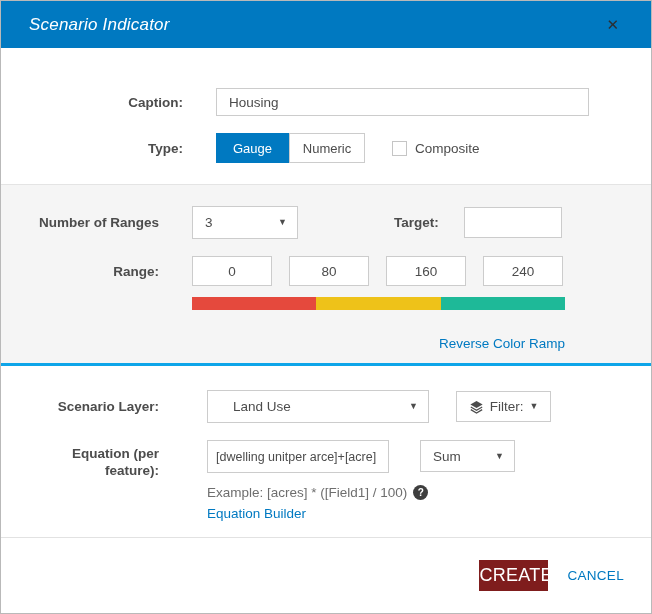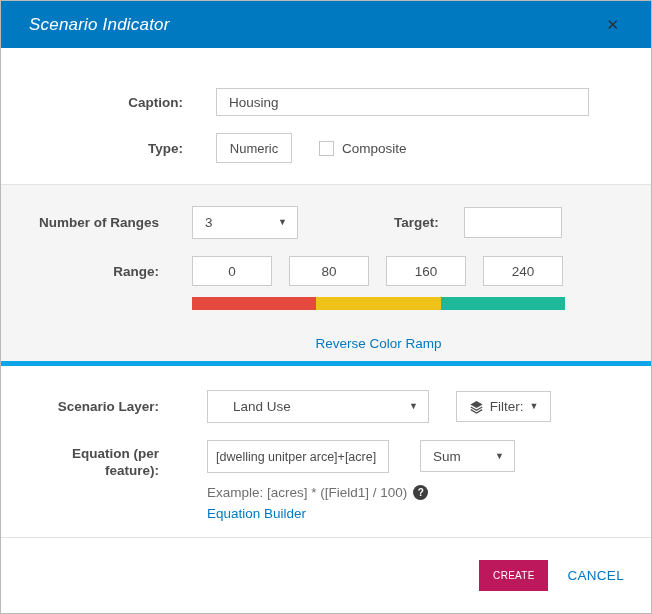--- a/index.html
+++ b/index.html
@@ -55,32 +55,32 @@
     border: 1px solid #ccc; background: #fff; color: #4c4c4c;
     width: 76px; height: 30px; cursor: pointer;
   }
   .seg-btn.active { background: #0079c1; border-color: #0079c1; color: #fff; width: 73px; }
   .checkbox { width: 15px; height: 15px; border: 1px solid #c5c5c5; background: #fff; margin-left: 27px; cursor: pointer; }
   .chk-label { margin-left: 8px; font-size: 13.5px; color: #4c4c4c; }
 
   
   .gray {
     height: 182px; background: #f5f5f5;
-    border-top: 1px solid #e4e4e4; border-bottom: 5px solid #0ea5e9;
+    border-top: 1px solid #e4e4e4; border-bottom: 3px solid #0ea5e9;
     padding-top: 21px;
   }
   .num-select { margin-left: 33px; width: 106px; height: 33px; }
   .target-lbl { width: auto; margin-left: 96px; }
   .target-input { margin-left: 25px; width: 98px; height: 31px; }
   .range-row { margin-top: 17px; }
   .range-row .txt { width: 80px; height: 30px; text-align: center; padding: 0; margin-left: 17px; }
   .range-row .lbl + .txt { margin-left: 33px; }
   .ramp { margin: 11px 0 0 191px; width: 373px; height: 13px; display: flex; }
   .ramp > div { flex: 1; }
-  .link-row { margin: 24px 0 0 191px; width: 373px; text-align: center; }
+  .link-row { margin: 24px 0 0 191px; width: 373px; text-align: right; }
 
   
   .sec3 { height: 171px; padding-top: 24px; }
   .layer-select { margin-left: 48px; width: 222px; height: 33px; padding-left: 25px; }
   .filter-btn {
     margin-left: 27px; width: 95px; height: 31px;
     border: 1px solid #ccc; background: #fff; cursor: pointer;
     display: flex; align-items: center; justify-content: center; gap: 6px;
     font-family: inherit; font-size: 13.5px; color: #4c4c4c;
   }
@@ -98,23 +98,23 @@
   }
   .builder-row { margin: 4px 0 0 206px; }
 
   
   .footer {
     height: 76px; border-top: 1px solid #e2e2e2;
     display: flex; align-items: center; justify-content: flex-end;
     padding-right: 27px;
   }
   .create {
-    background: #be185d; color: #fff; border: none;
+    background: #7f1d1d; color: #fff; border: none;
     width: 69px; height: 31px;
-    font-family: inherit; font-size: 10px; letter-spacing: 0.3px; cursor: pointer;
+    font-family: inherit; font-size: 18px; letter-spacing: 0.3px; cursor: pointer;
   }
   .cancel { margin-left: 19px; font-size: 13.5px; letter-spacing: 0.3px; }
 </style>
 </head>
 <body>
 
 <div class="dialog">
 
   <div class="header">
     <span class="title">Scenario Indicator</span>
@@ -122,20 +122,21 @@
   </div>
 
   <div class="sec1">
     <div class="row">
       <label class="lbl">Caption:</label>
       <input class="txt caption-input" type="text" value="Housing" style="">
     </div>
     <div class="row type-row">
       <label class="lbl">Type:</label>
       <div class="seg">
+        <button class="seg-btn active">Gauge</button>
         <button class="seg-btn">Numeric</button>
       </div>
       <span class="checkbox"></span>
       <span class="chk-label">Composite</span>
     </div>
   </div>
 
   <div class="gray">
     <div class="row">
       <label class="lbl">Number of Ranges</label>

